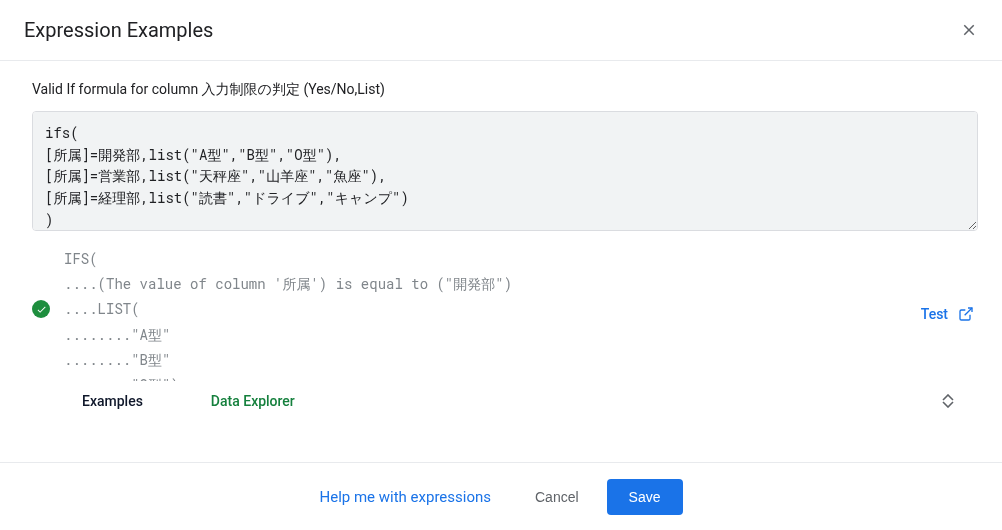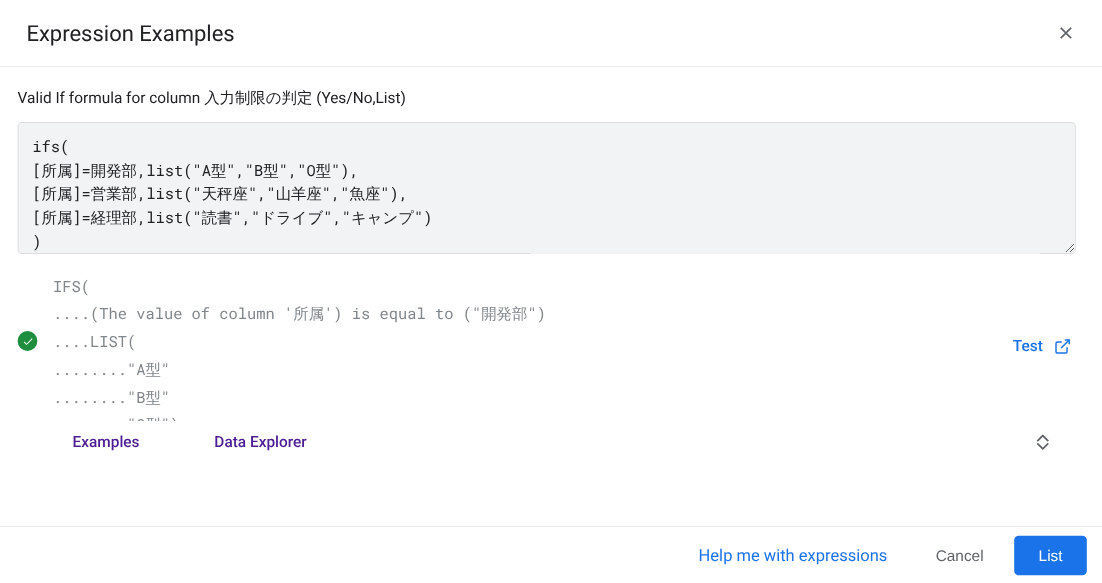--- a/index.html
+++ b/index.html
@@ -32,21 +32,21 @@
     .close-icon {
       width: 18px;
       height: 18px;
       color: #5f6368;
       cursor: pointer;
       display: flex;
       align-items: center;
       justify-content: center;
     }
     .content {
-      padding: 20px 24px 0 16px;
+      padding: 20px 24px 0 32px;
     }
     .subtitle {
       font-size: 14px;
       color: #202124;
       margin-bottom: 12px;
     }
     .formula-textarea {
       width: 100%;
       height: 120px;
       background: #f1f3f4;
@@ -130,46 +130,46 @@
       align-items: center;
       position: relative;
     }
     .tab {
       font-size: 14px;
       font-weight: 500;
       padding: 6px 0;
       cursor: pointer;
     }
     .tab-inactive {
-      color: #4c1d95;
+      color: #0f172a;
     }
     .tab-active {
-      color: #4c1d95;
+      color: #15803d;
     }
     .unfold-icon {
       position: absolute;
       right: 24px;
       color: #5f6368;
       font-size: 14px;
       line-height: 0.6;
       cursor: pointer;
       display: flex;
       flex-direction: column;
       align-items: center;
     }
     .footer {
       position: absolute;
       bottom: 0;
       left: 0;
       right: 0;
-      height: 52px;
+      height: 68px;
       border-top: 1px solid #e8eaed;
       display: flex;
       align-items: center;
-      justify-content: flex-end;
+      justify-content: center;
       padding: 0 14px;
     }
     .help-link {
       color: #1a73e8;
       font-size: 15px;
       cursor: pointer;
     }
     .footer-right {
       display: flex;
       align-items: center;
@@ -251,15 +251,15 @@
           <path d="M1 1 L6 6 L11 1" stroke="#5f6368" stroke-width="1.6" fill="none"></path>
         </svg>
     </div>
   </div>
 </div>
 
 <div class="footer">
   <div class="help-link">Help me with expressions</div>
   <div class="footer-right">
     <button class="btn-cancel">Cancel</button>
-    <button class="btn-save">List</button>
+    <button class="btn-save">Save</button>
   </div>
 </div>
 
 </body></html>

